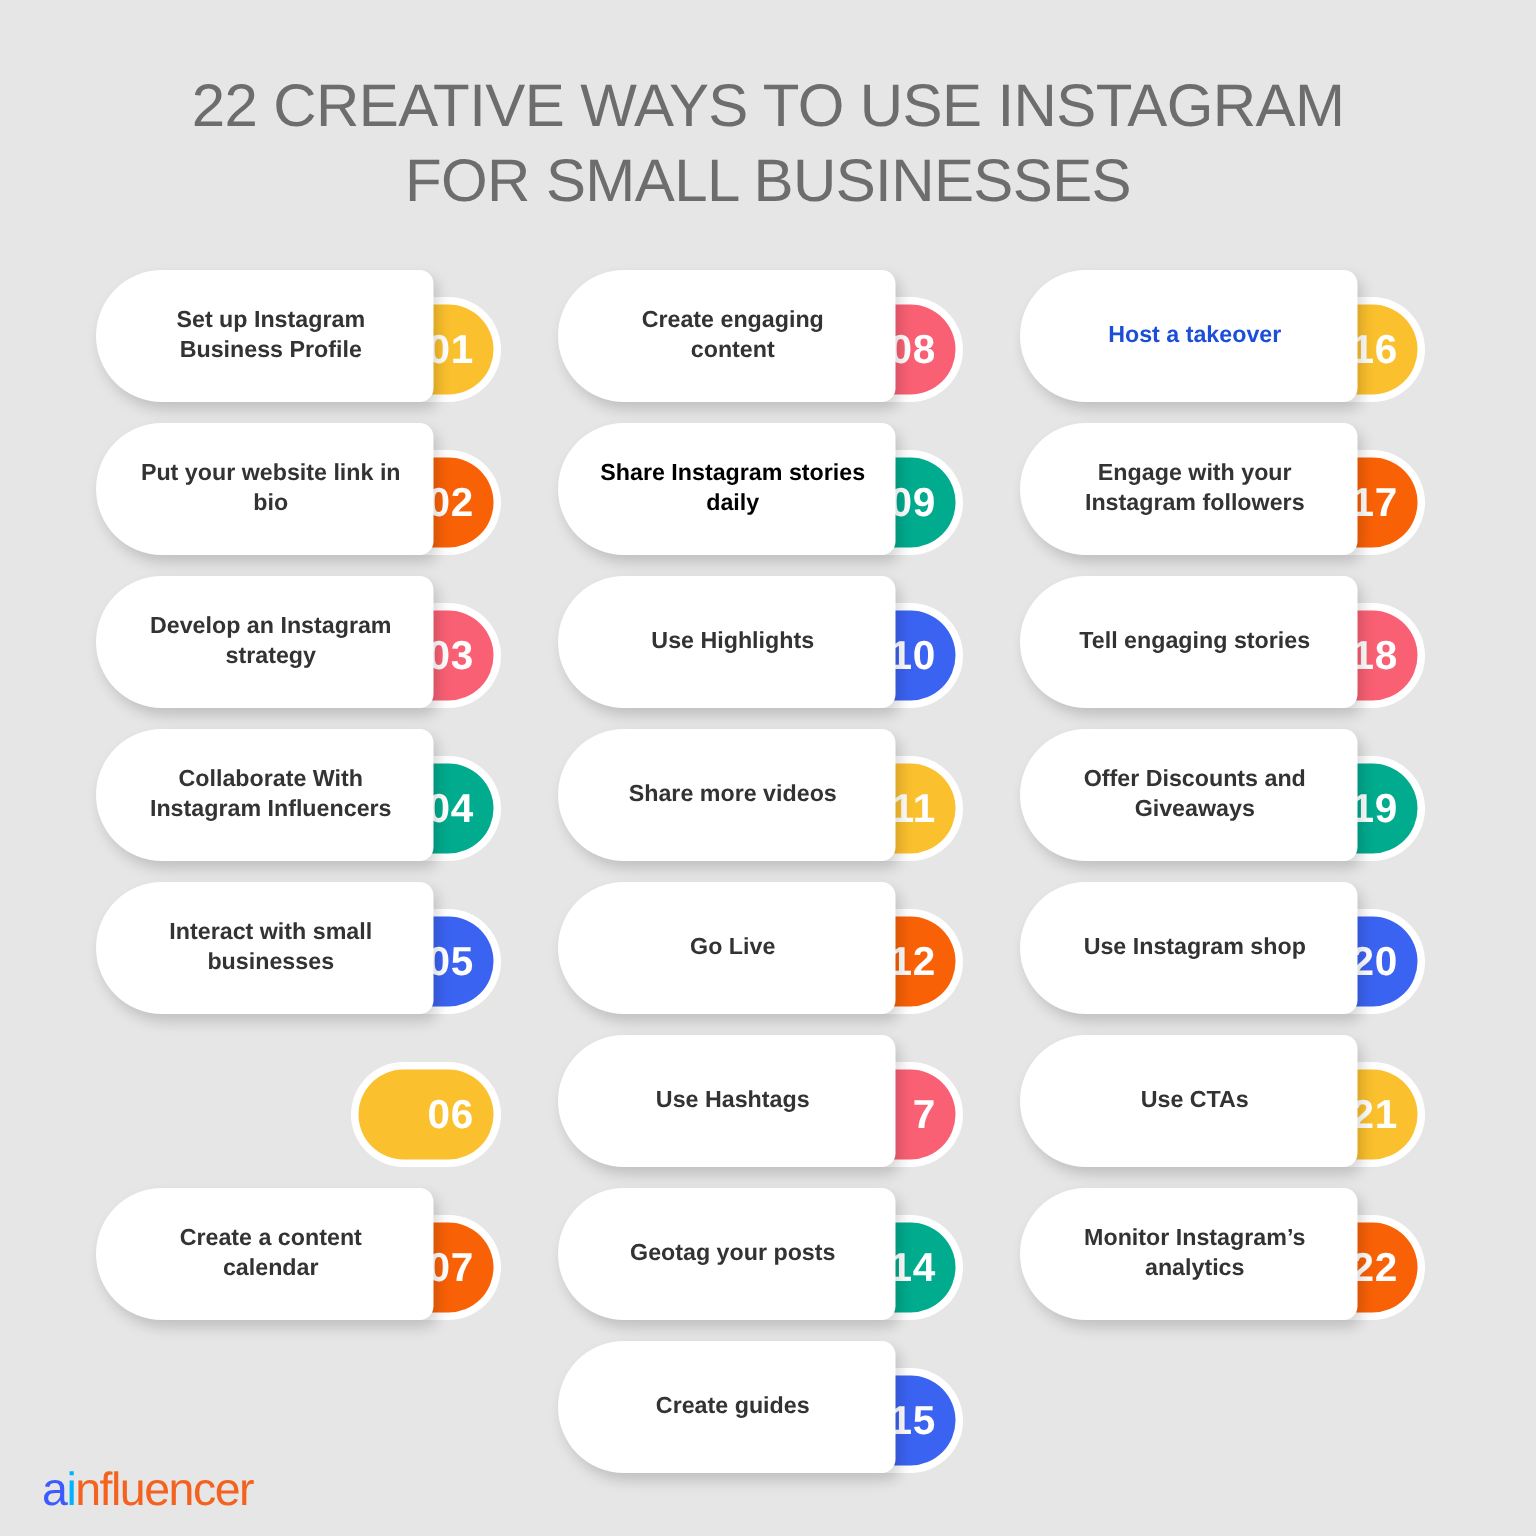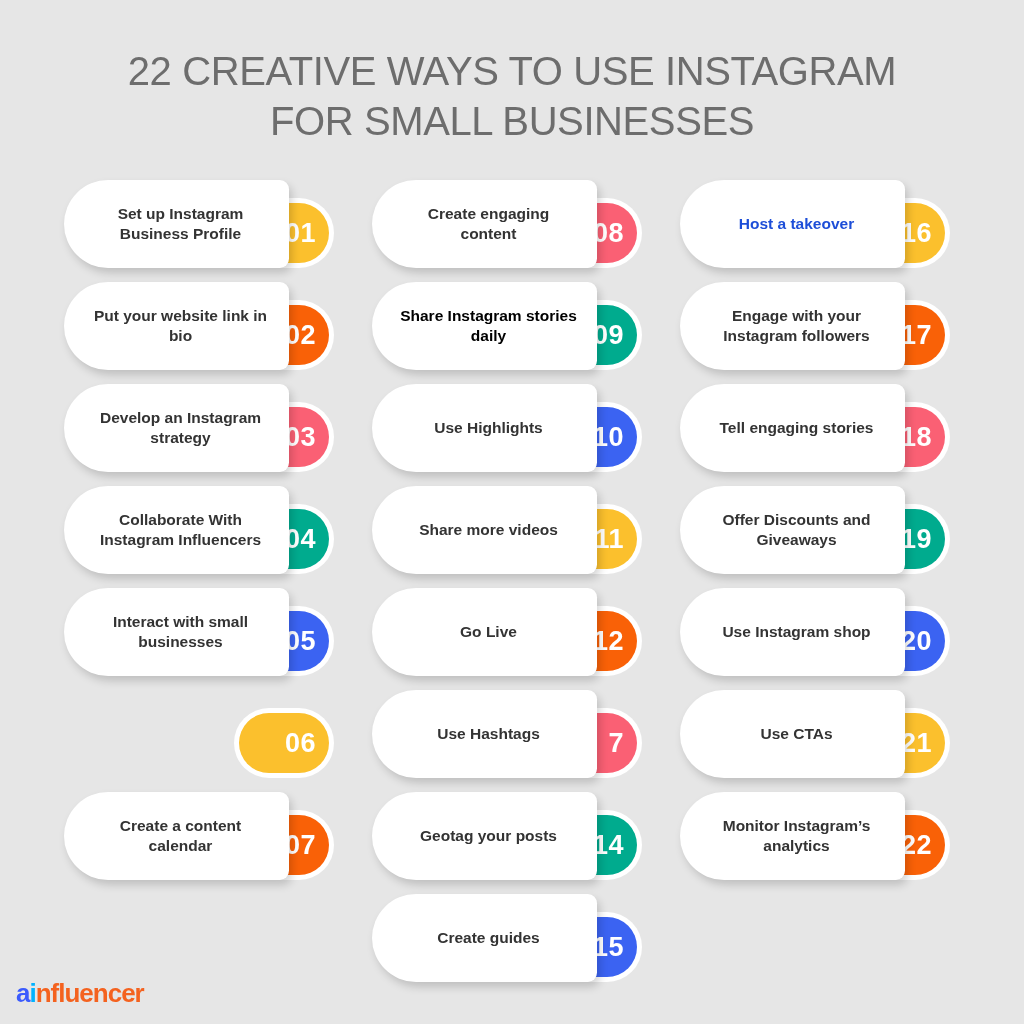--- a/index.html
+++ b/index.html
@@ -97,24 +97,24 @@
     font-weight:bold;
     font-size:15.5px;
     line-height:20px;
     text-align:center;
     font-family:"Liberation Sans", sans-serif;
   }
 
   
   .logo{
     position:absolute;
-    left:16px;
+    left:28px;
     bottom:14px;
-    font-size:26px;
-    font-weight:bold;
+    font-size:31px;
+    font-weight:normal;
     letter-spacing:-1px;
     font-family:"Liberation Sans", sans-serif;
     line-height:34px;
   }
   .logo span{display:inline;}
 </style>
 </head>
 <body style="background: rgb(230, 230, 230);">
 
 <div id="page">

